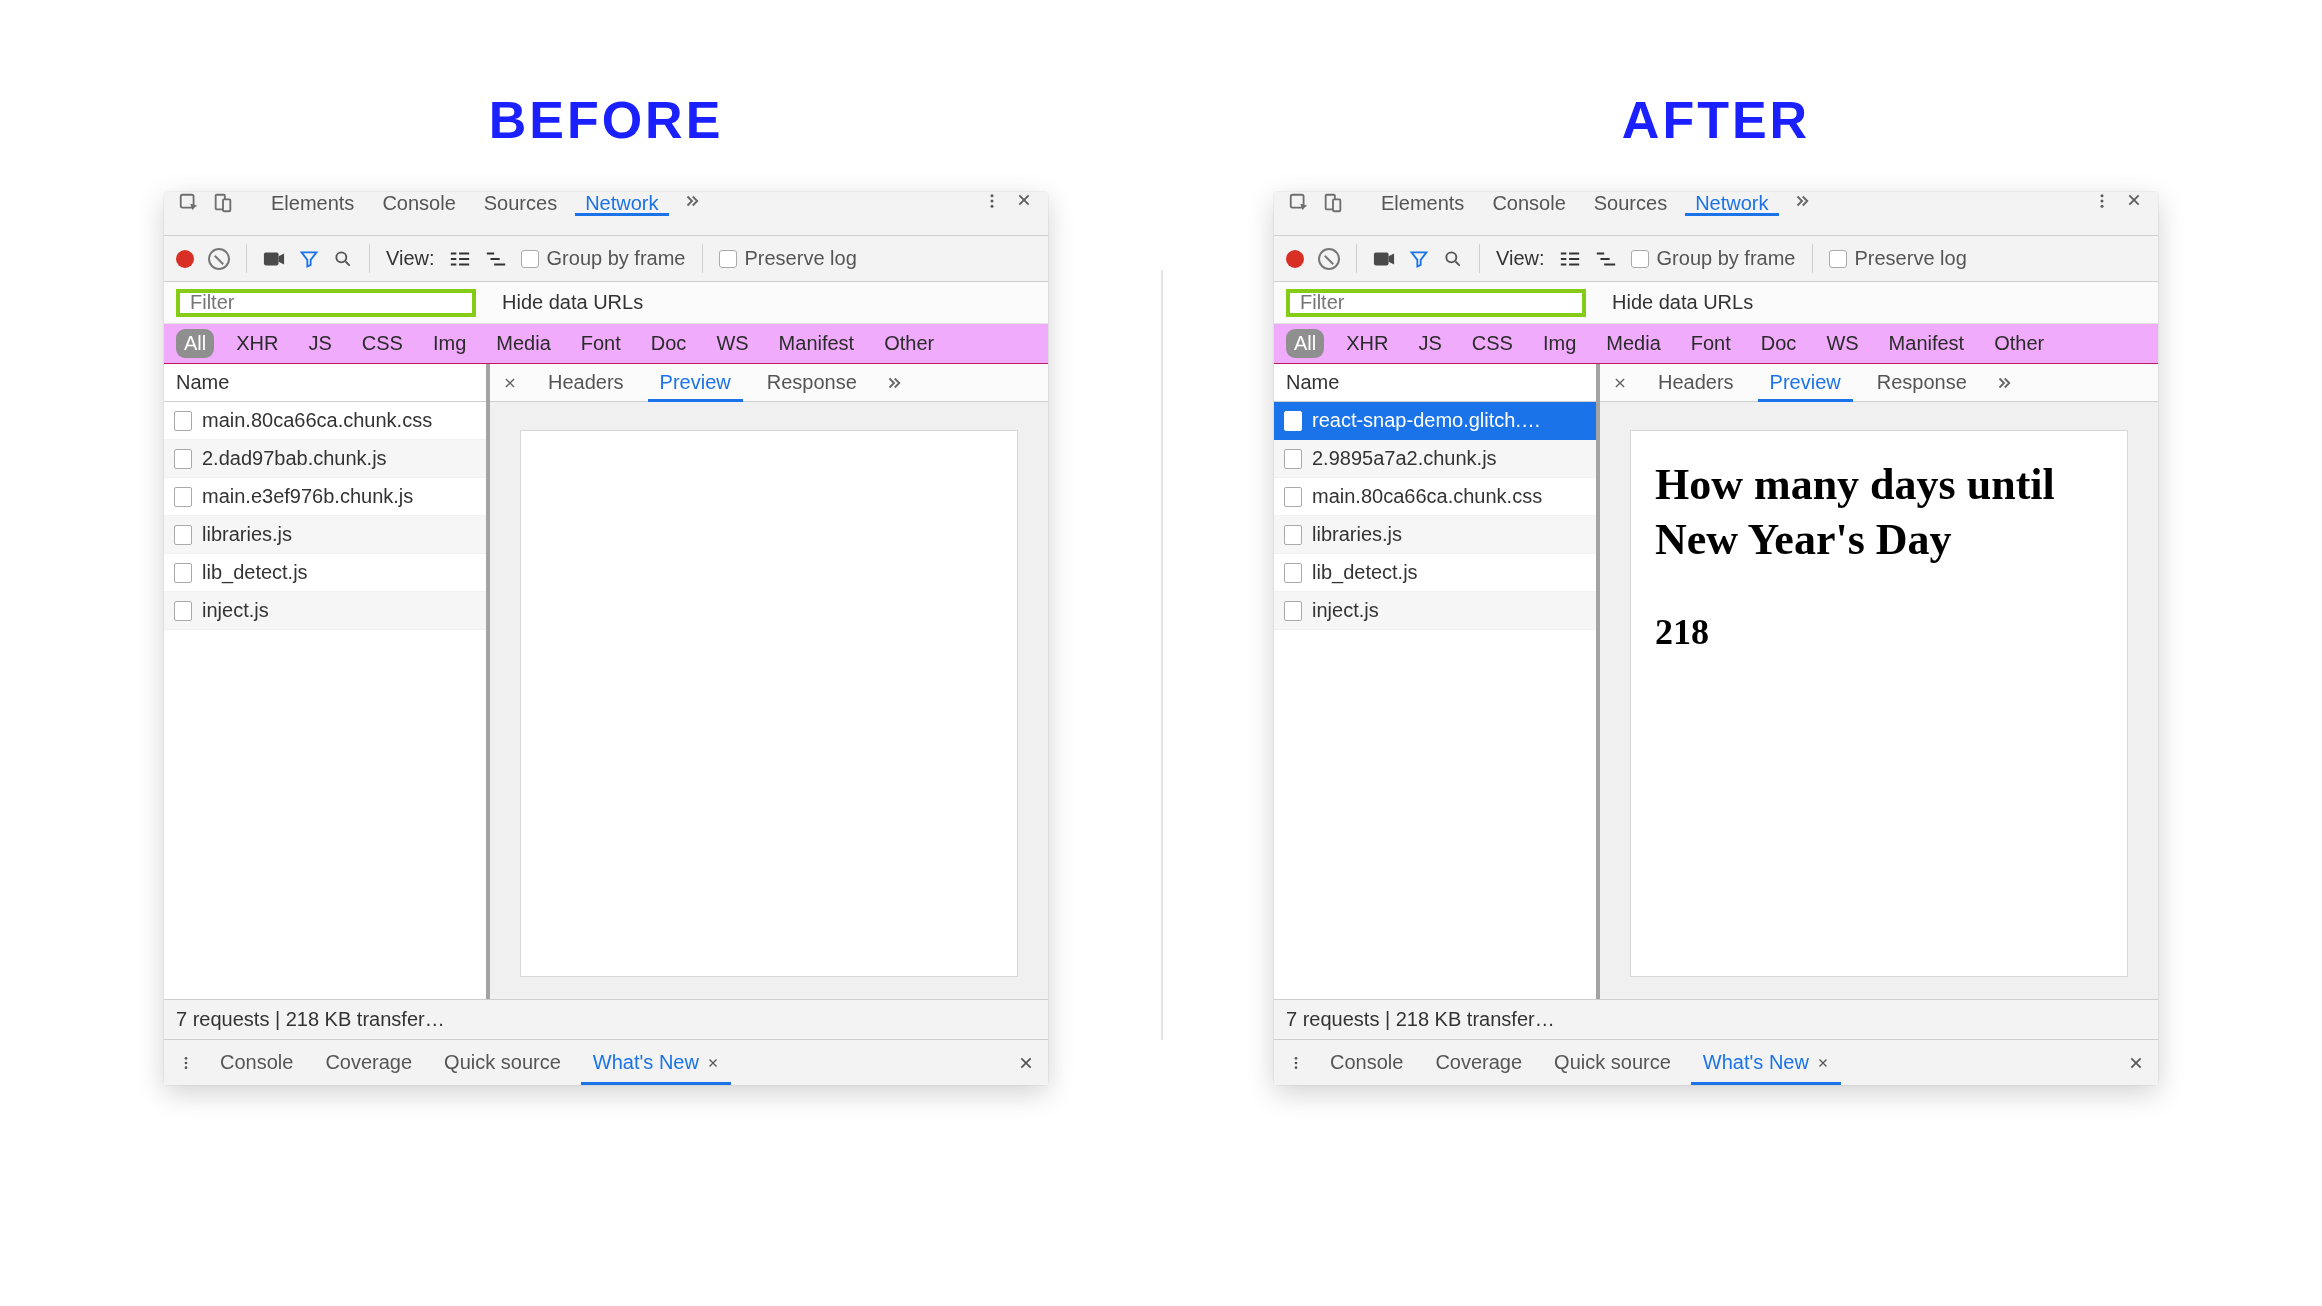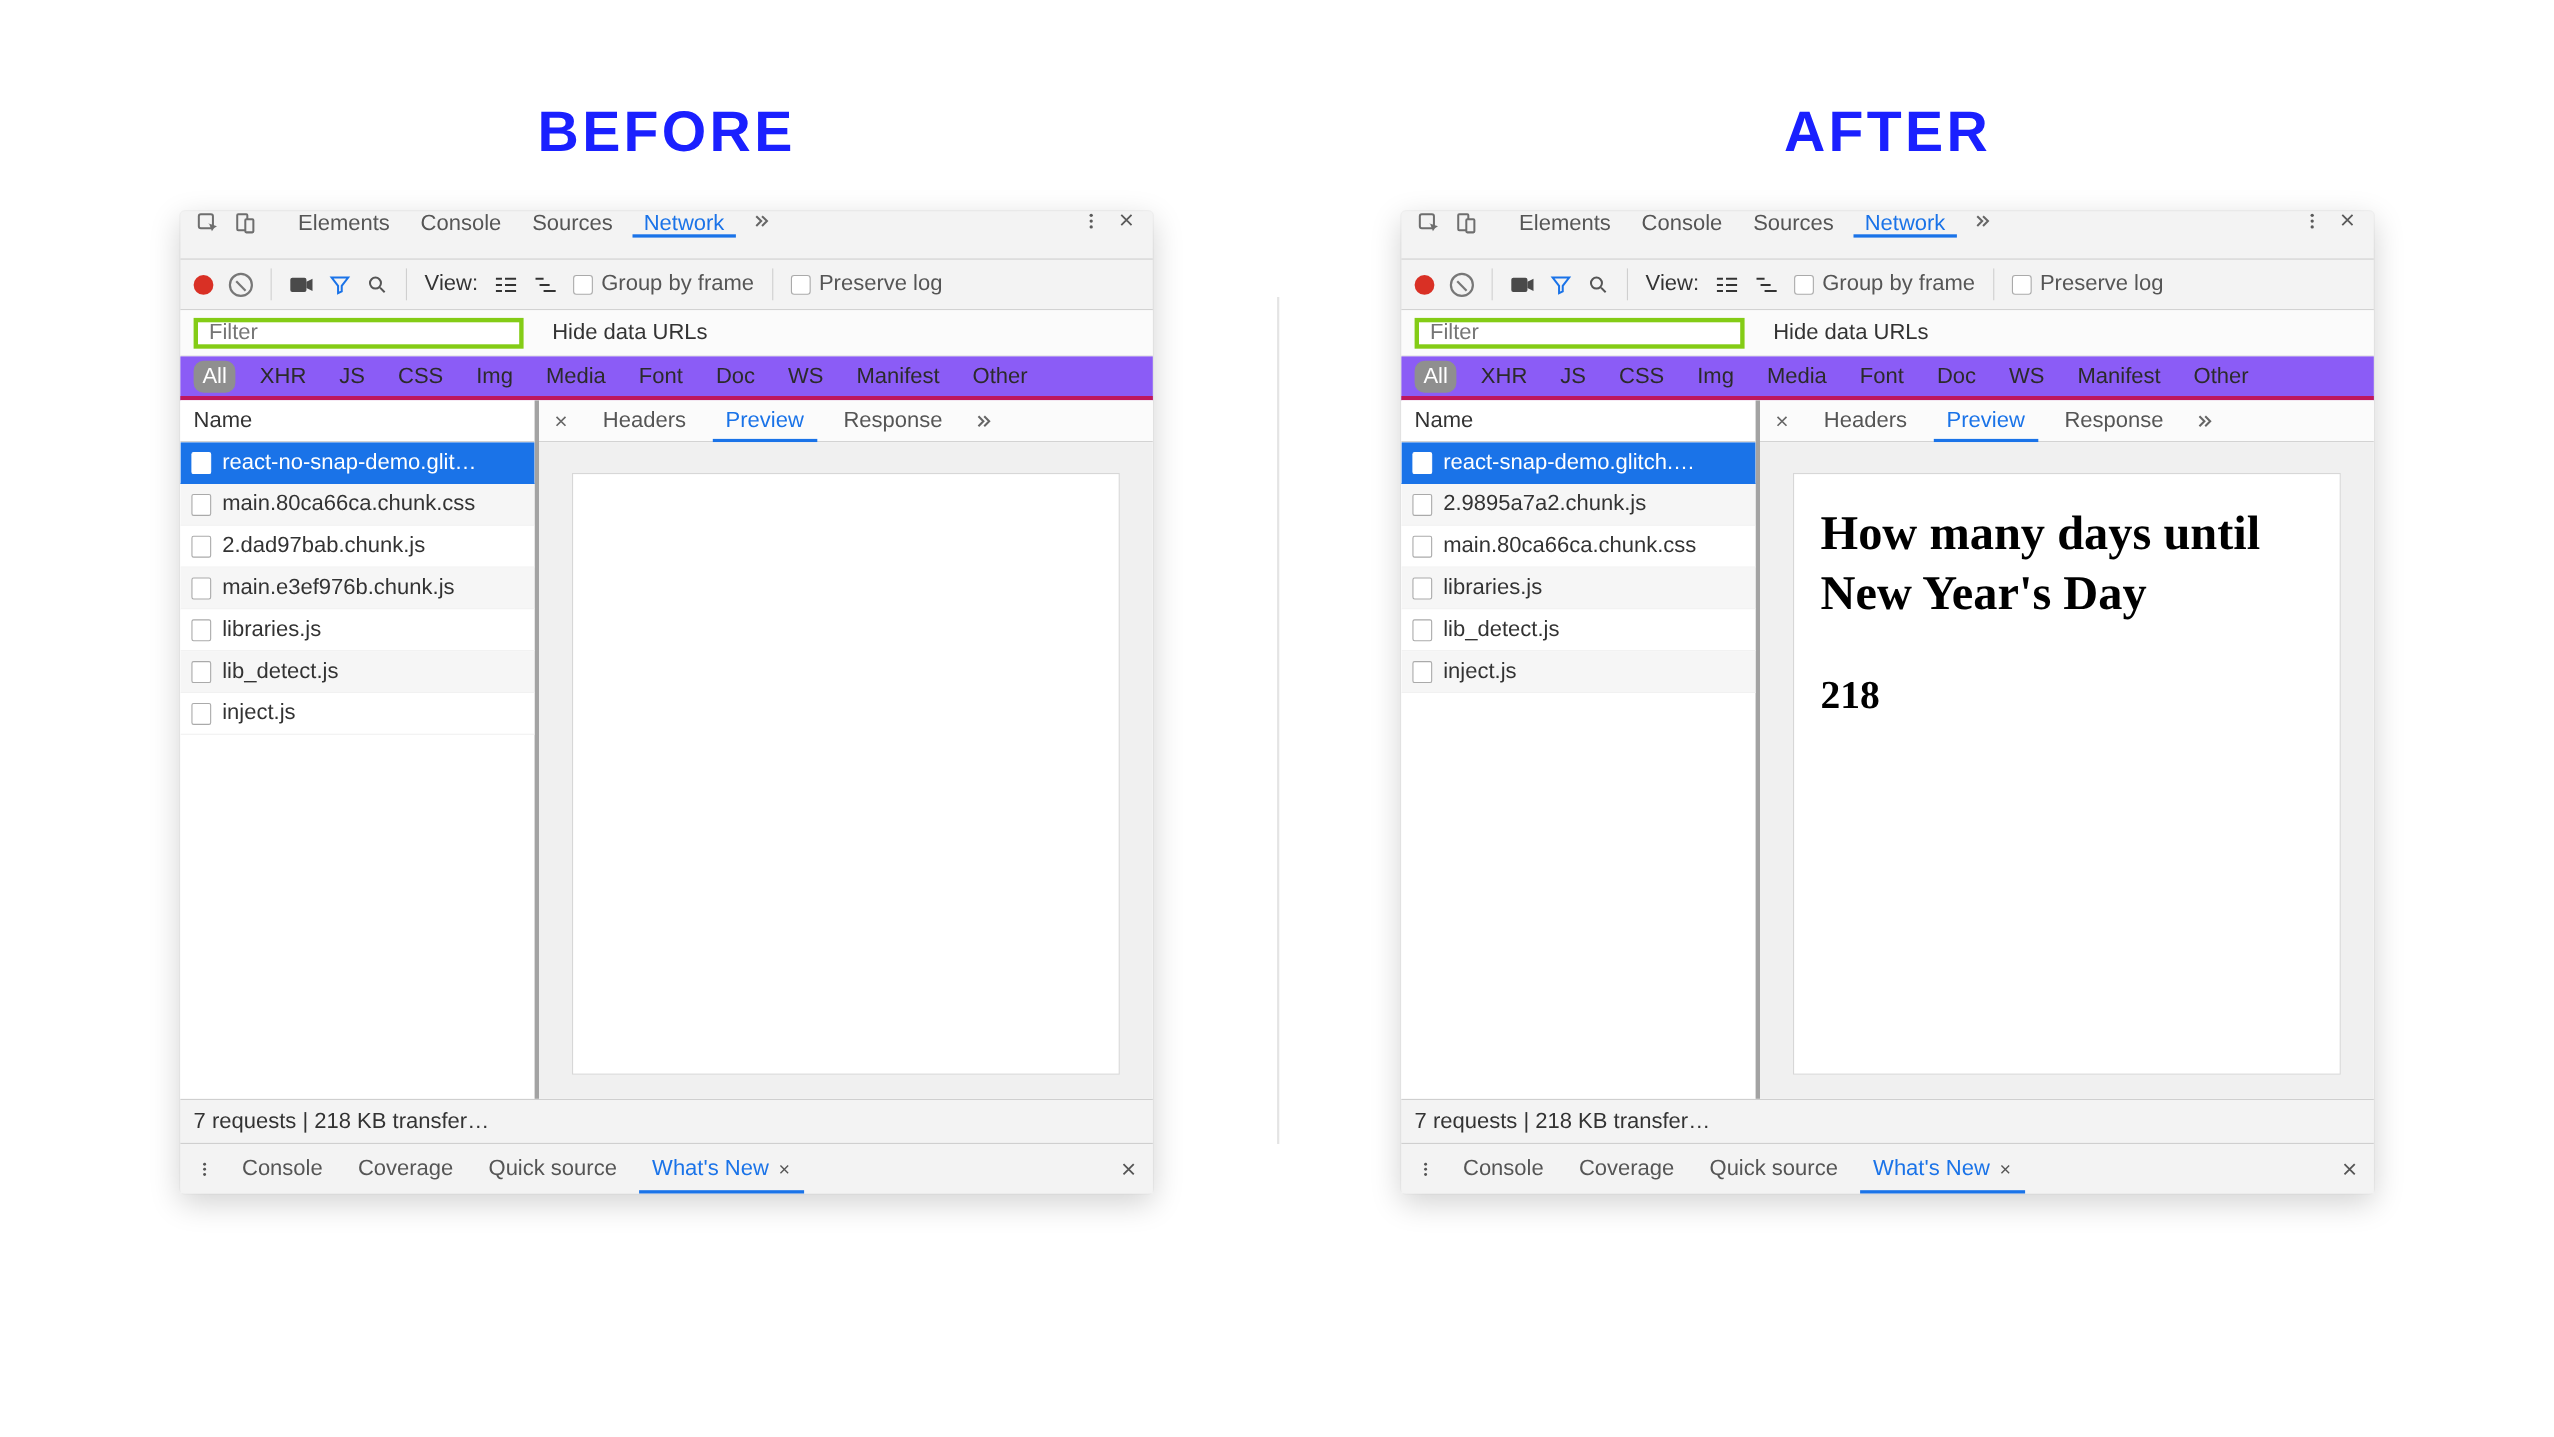--- a/index.html
+++ b/index.html
@@ -161,22 +161,22 @@
   }
   .filterrow .chk-label { display:flex; align-items:center; gap:8px; color:#333; }
 
   
   .typefilters {
     height: 40px;
     display: flex;
     align-items: center;
     gap: 14px;
     padding: 0 12px;
-    border-bottom: 4px solid #be185d;
-    background: #8b5cf6;
+    border-bottom: 1px solid #be185d;
+    background: #f0abfc;
     color: #2b2b2b;
   }
   .typefilters .pill {
     padding: 3px 8px;
     border-radius: 9px;
   }
   .typefilters .pill.active {
     background: #8f8f8f;
     color: #fff;
   }
@@ -424,24 +424,20 @@
         <span class="pill">Doc</span>
         <span class="pill">WS</span>
         <span class="pill">Manifest</span>
         <span class="pill">Other</span>
       </div>
 
       <div class="split">
         <div class="reqlist">
           <div class="reqlist-header">Name</div>
           <div class="reqlist-rows">
-            <div class="reqrow selected">
-                <span class="doc-icon"></span>
-                <span class="name">react-no-snap-demo.glit…</span>
-              </div>
             <div class="reqrow">
                 <span class="doc-icon"></span>
                 <span class="name">main.80ca66ca.chunk.css</span>
               </div>
             <div class="reqrow">
                 <span class="doc-icon"></span>
                 <span class="name">2.dad97bab.chunk.js</span>
               </div>
             <div class="reqrow">
                 <span class="doc-icon"></span>

